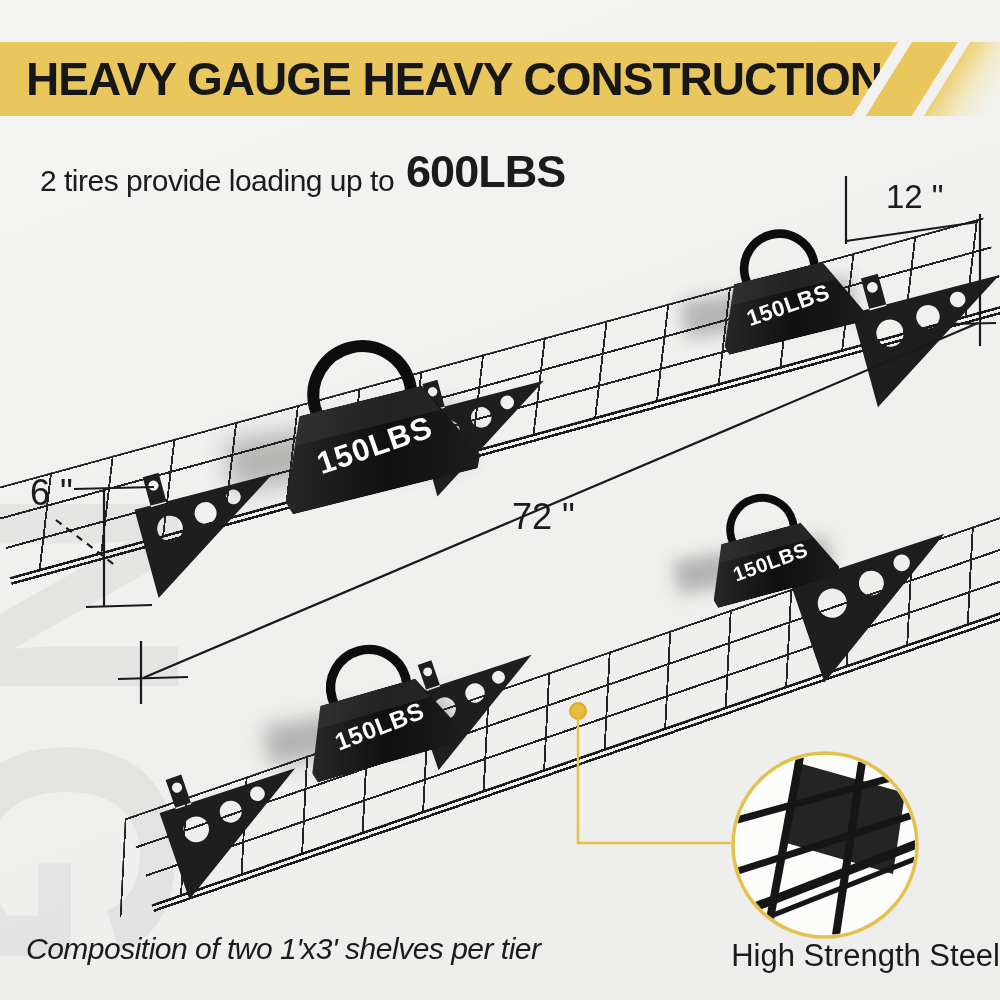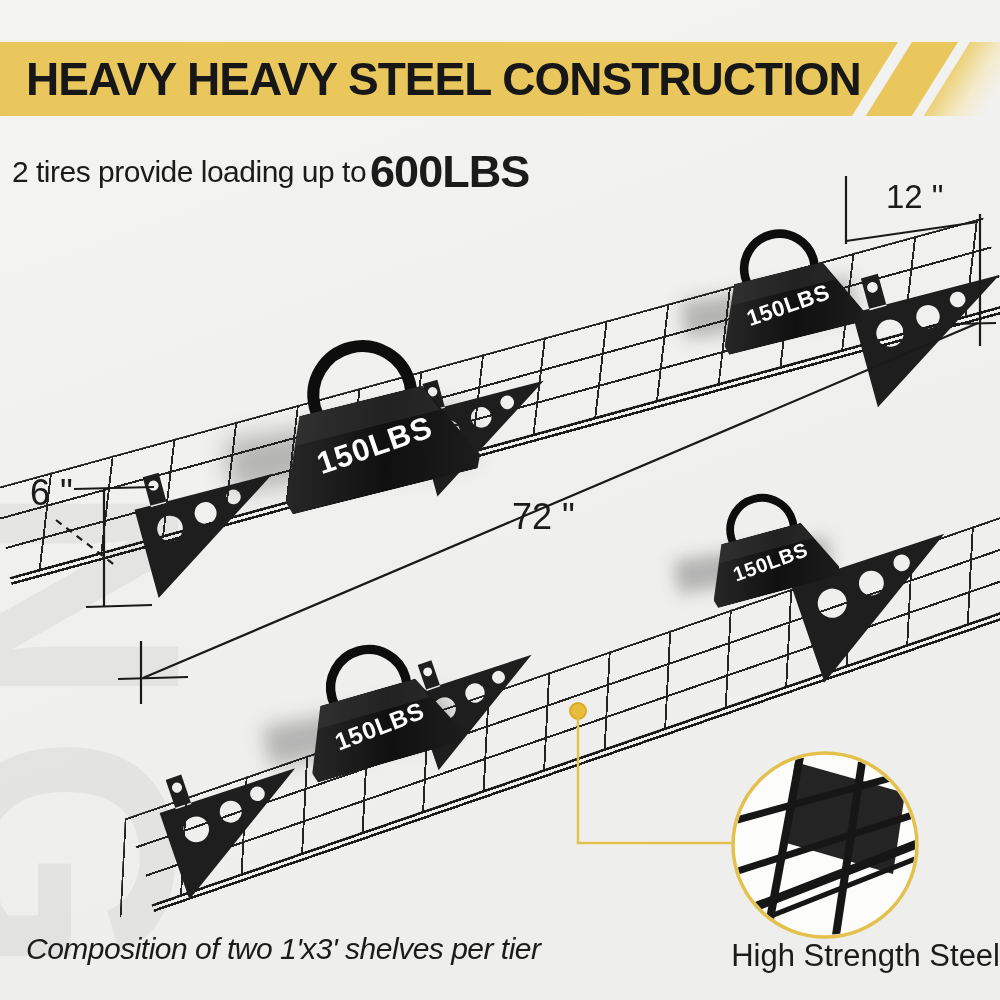--- a/index.html
+++ b/index.html
@@ -15,23 +15,23 @@
   #wm-bottom{left:-55px;top:700px;}
   
   .banner{position:absolute;left:0;top:42px;width:898px;height:74px;z-index:6;
     background:#e9c75d;clip-path:polygon(0 0,100% 0,calc(100% - 46px) 100%,0 100%);
     display:flex;align-items:center;}
   .banner-title{font-size:46px;font-weight:bold;letter-spacing:-1px;padding-left:26px;color:#171717;white-space:nowrap;}
   .stripe{position:absolute;top:42px;height:74px;z-index:6;transform:skewX(-32deg);transform-origin:top left;}
   #stripe-1{left:912px;width:46px;background:#e9c75d;}
   #stripe-2{left:970px;width:60px;background:linear-gradient(90deg,#ecd178 0%,rgba(245,233,193,0.75) 55%,rgba(245,233,193,0) 100%);}
   
-  .subtitle{position:absolute;left:12px;top:146px;z-index:6;display:flex;align-items:center;white-space:nowrap;}
+  .subtitle{position:absolute;left:40px;top:146px;z-index:6;display:flex;align-items:flex-end;white-space:nowrap;}
   .subtitle .pre{font-size:30px;letter-spacing:-0.5px;}
-  .subtitle .big{font-size:45px;font-weight:bold;margin:0 4px;letter-spacing:-1px;}
+  .subtitle .big{font-size:45px;font-weight:bold;margin:0 12px;letter-spacing:-1px;}
   .subtitle .post{font-size:29px;letter-spacing:-0.5px;}
   
   .shelf{position:absolute;height:92px;z-index:2;
     background:repeating-linear-gradient(to bottom,#242424 0 2px,transparent 2px 30px);}
   .shelf .cross{position:absolute;left:-20px;right:-20px;top:0;bottom:0;
     transform:skewX(-22deg);
     background:repeating-linear-gradient(to right,#242424 0 2px,transparent 2px 64px);}
   .shelf .rail{position:absolute;left:-4px;right:-4px;bottom:-8px;height:10px;
     background:linear-gradient(to bottom,#1c1c1c 0 2.5px,transparent 2.5px 5.5px,#1c1c1c 5.5px 8px,transparent 8px);}
   #shelf-upper{left:14px;top:486px;width:1030px;transform:rotate(-15.3deg);transform-origin:0 100%;}
@@ -63,21 +63,21 @@
   
   #overlay{position:absolute;left:0;top:0;z-index:5;pointer-events:none;}
 </style>
 </head>
 <body>
 
 <div class="wm" id="wm-top">N</div>
 <div class="wm" id="wm-bottom">G</div>
 
 <div class="banner">
-  <div class="banner-title">HEAVY HEAVY STEEL CONSTRUCTION</div>
+  <div class="banner-title">HEAVY GAUGE HEAVY CONSTRUCTION</div>
 </div>
 <div class="stripe" id="stripe-1"></div>
 <div class="stripe" id="stripe-2"></div>
 
 <div class="subtitle">
   <span class="pre">2 tires provide loading up to</span>
   <span class="big">600LBS</span>
 </div>
 
 <div class="shelf" id="shelf-upper">

